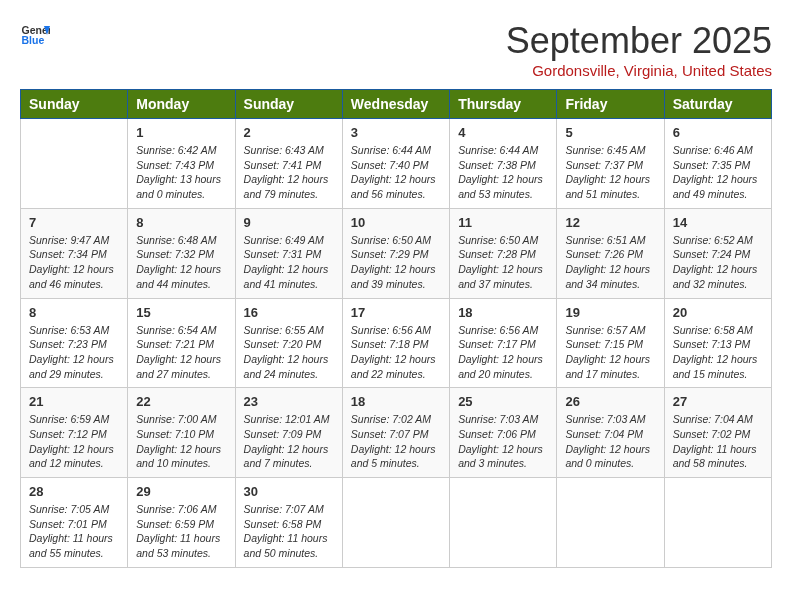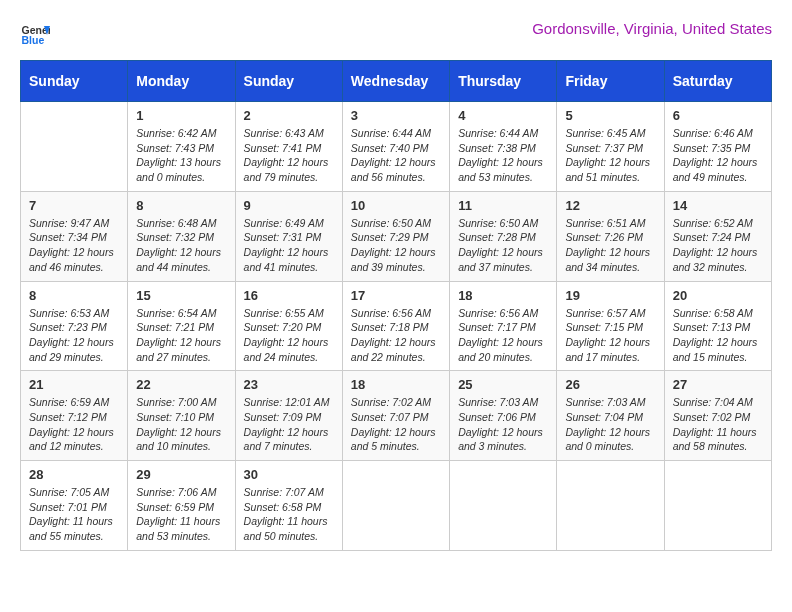--- a/index.html
+++ b/index.html
@@ -28,31 +28,31 @@
     .title-area {
       text-align: right;
     }
     .month-title {
       font-size: 36px;
       font-weight: normal;
       color: #333;
     }
     .location {
       font-size: 15px;
-      color: #a21caf;
+      color: #b91c1c;
     }
     .calendar {
       width: 100%;
       border-collapse: collapse;
       border: 1px solid #ccc;
     }
     .calendar th {
-      background: #1d4ed8;
+      background: #4d7c0f;
       color: #fff;
-      padding: 12px 8px;
+      padding: 6px 8px;
       text-align: left;
       font-size: 14px;
       font-weight: bold;
       border: 1px solid #1a5a9d;
     }
     .calendar td {
       vertical-align: top;
       padding: 6px 8px;
       border: 1px solid #ccc;
       width: 107px;
@@ -85,20 +85,21 @@
 
 <div class="header-area">
   <div class="logo">
     <svg class="logo-icon" viewBox="0 0 40 40">
       <text x="2" y="18" font-size="14" font-weight="bold" fill="#333">General</text>
       <text x="2" y="32" font-size="14" font-weight="bold" fill="#1a73e8">Blue</text>
       <polygon points="32,8 40,8 36,20" fill="#1a73e8"></polygon>
     </svg>
   </div>
   <div class="title-area">
+    <div class="month-title">September 2025</div>
     <div class="location">Gordonsville, Virginia, United States</div>
   </div>
 </div>
 
 <table class="calendar">
   <thead>
     <tr>
     <th>Sunday</th>
         <th>Monday</th>
         <th>Sunday</th>

